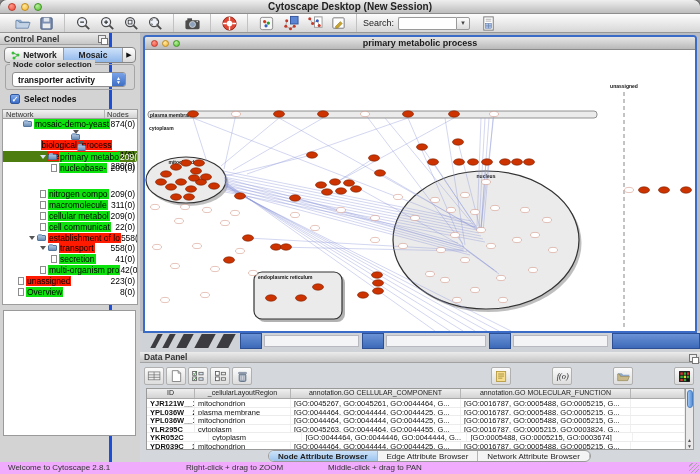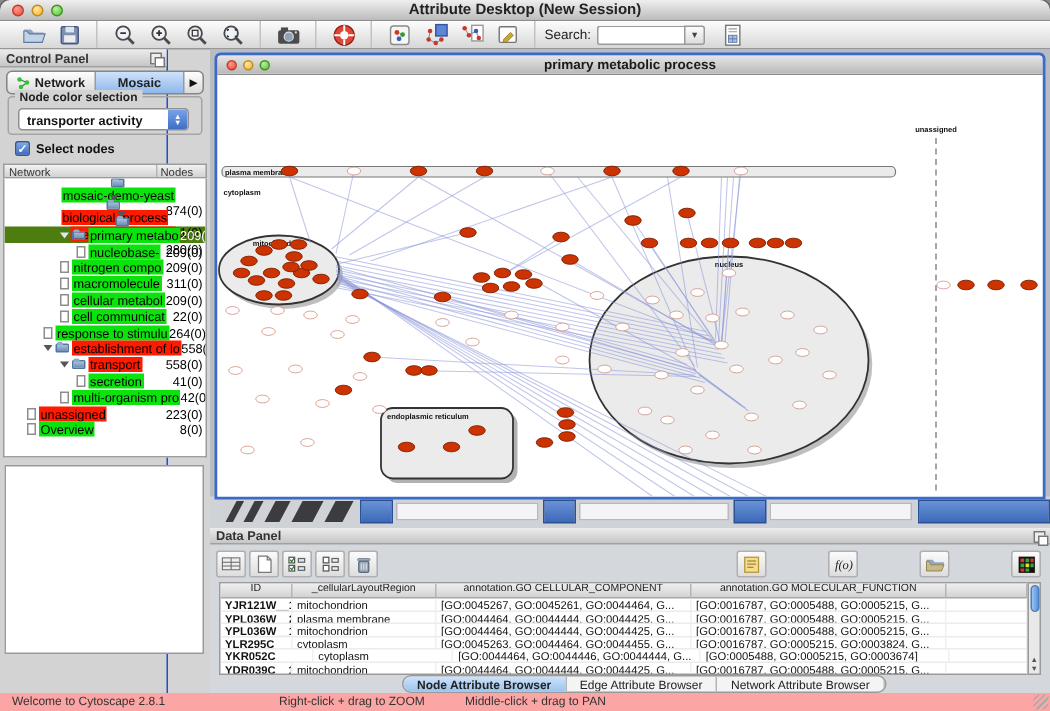--- a/index.html
+++ b/index.html
@@ -24,21 +24,21 @@
   .tb-icon{width:20px;height:17px;margin:0 2px;display:inline-flex;align-items:center;justify-content:center;cursor:pointer;}
   .tb-icon svg{width:17px;height:17px;}
   .search-wrap{display:flex;align-items:center;padding:0 6px;}
   .search-label{font-size:9px;color:#222;margin-right:4px;}
   .search-input{width:58px;height:13px;border:1px solid #9a9a9a;border-right:none;border-radius:2px 0 0 2px;
     font-size:9px;padding:0 2px;background:#fff;outline:none;}
   .search-dd{width:14px;height:13px;border:1px solid #9a9a9a;border-radius:0 2px 2px 0;
     background:linear-gradient(#fcfcfc,#dcdcdc);font-size:7px;color:#444;display:flex;align-items:center;justify-content:center;cursor:pointer;}
 
   
-  .control-panel{position:absolute;left:0;top:33px;width:112px;height:429px;background:#d3d3d3;border-right:1px solid #1d4ed8;}
+  .control-panel{position:absolute;left:0;top:33px;width:112px;height:429px;background:#d3d3d3;border-right:3px solid #1d4ed8;}
   .cp-header{position:absolute;left:0;top:0;width:100%;height:12px;background:linear-gradient(#ececec,#c6c6c6);
     border-bottom:1px solid #a2a2a2;font-size:8.5px;font-weight:bold;color:#333;padding:1px 4px;}
   .float-icon{position:absolute;right:3px;top:2px;width:8px;height:8px;border:1px solid #777;background:#eee;}
   .float-icon:before{content:"";position:absolute;left:2px;top:2px;width:5px;height:5px;border:1px solid #777;background:#fff;}
   .cp-tabs{position:absolute;left:4px;top:14px;width:132px;height:16px;display:flex;
     border:1px solid #868686;border-radius:4px;background:linear-gradient(#ffffff,#dadada);overflow:hidden;}
   .cp-tab{flex:1;display:flex;align-items:center;justify-content:center;font-size:8.5px;font-weight:bold;color:#222;cursor:pointer;border-right:1px solid #9a9a9a;}
   .cp-tab.selected{background:linear-gradient(#cfe2fa,#8fb7ea);}
   .cp-tab .net-glyph{margin-right:3px;}
   .cp-tab-arrow{width:12px;display:flex;align-items:center;justify-content:center;font-size:7px;color:#111;cursor:pointer;}
@@ -101,35 +101,35 @@
   .dpt-row .c{font-size:7.5px;color:#111;padding-left:3px;border-right:1px solid #f0f0f0;overflow:hidden;white-space:nowrap;}
   .dpt-row .c.id{font-weight:bold;}
   .dp-scroll{position:absolute;right:6px;top:36px;width:9px;height:62px;background:#e9e9e9;border:1px solid #9a9a9a;}
   .dp-thumb{position:absolute;left:0.5px;top:1px;width:6px;height:18px;border-radius:4px;background:linear-gradient(90deg,#9cc4f2,#5a93dd);border:1px solid #4a7fc4;}
   .dp-arrows{position:absolute;left:0;bottom:0;width:100%;font-size:5px;color:#555;text-align:center;line-height:6px;}
   .dp-tabs{position:absolute;left:128px;top:98px;height:12px;display:flex;border:1px solid #9a9a9a;border-radius:6px;overflow:hidden;background:#f4f4f4;}
   .dp-tab{padding:0 9px;font-size:8px;color:#222;display:flex;align-items:center;border-right:1px solid #b5b5b5;cursor:pointer;white-space:nowrap;}
   .dp-tab.selected{background:linear-gradient(#cde3fa,#9cc4ee);font-weight:bold;}
 
   
-  .statusbar{position:absolute;left:0;top:462px;width:700px;height:12px;background:#fca5a5;font-size:8px;color:#333;}
+  .statusbar{position:absolute;left:0;top:462px;width:700px;height:12px;background:#f0abfc;font-size:8px;color:#333;}
   .statusbar span{position:absolute;top:1px;}
   .grip{position:absolute;right:1px;top:1px;width:10px;height:10px;
     background:repeating-linear-gradient(135deg,transparent 0 2px,#aaa 2px 3px);}
 </style>
 </head>
 <body>
 
 <div class="app">
 
   <div class="titlebar">
     <span class="light red"></span>
     <span class="light yellow"></span>
     <span class="light green"></span>
-    <div class="win-title">Attribute Desktop (New Session)</div>
+    <div class="win-title">Cytoscape Desktop (New Session)</div>
   </div>
 
   <div class="toolbar">
     <span id="tb-groups" style="display:flex;height:100%;">
         <span class="tb-group">
           <span class="tb-icon">
             <svg viewBox="0 0 18 18">
               <path d="M2 5h5l2 2h7v2H4z" fill="#8fa8c8"></path>
               <path d="M2 6v8h13l2-6H6L4 6z" fill="#c3d3e6" stroke="#5a7aa0" stroke-width="0.8"></path>
             </svg>
@@ -286,21 +286,21 @@
     </div>
     <div class="checkbox-row">
       <span class="checkbox">✓</span>
       <span class="checkbox-label">Select nodes</span>
     </div>
     <div class="tree-header">
       <span class="th1">Network</span>
       <span class="th2">Nodes</span>
     </div>
     <div class="tree" id="tree">
-        <div class="tree-row" style="padding-left: 20px; flex-direction: column;">
+        <div class="tree-row" style="padding-left: 20px;">
           <span style="width: 0px;"></span>
           <span class="tr-folder"></span>
           <span class="tr-label green">mosaic-demo-yeast</span>
           <span class="tr-count">874(0)</span>
         </div>
         <div class="tree-row" style="padding-left: 15px; flex-direction: column;">
           <span class="tr-arrow"></span>
           <span class="tr-folder"></span>
           <span class="tr-label red">biological_process</span>
           <span class="tr-count">651(0)</span>
@@ -315,44 +315,39 @@
           <span class="tr-arrow"></span>
           <span class="tr-folder"></span>
           <span class="tr-label green">primary metabo</span>
           <span class="tr-count">209(...</span>
         </div>
         <div class="tree-row" style="padding-left: 48px;">
           <span class="tr-file"></span>
           <span class="tr-label green">nucleobase-</span>
           <span class="tr-count">209(0)</span>
         </div>
-        <div class="tree-row" style="padding-left: 37px;">
+        <div class="tree-row" style="padding-left: 37px; margin-top: 16px;">
           <span class="tr-file"></span>
           <span class="tr-label green">nitrogen compo</span>
           <span class="tr-count">209(0)</span>
         </div>
         <div class="tree-row" style="padding-left: 37px; text-align: right;">
           <span class="tr-file"></span>
           <span class="tr-label green">macromolecule</span>
           <span class="tr-count">311(0)</span>
         </div>
         <div class="tree-row" style="padding-left: 37px;">
           <span class="tr-file"></span>
           <span class="tr-label green">cellular metabol</span>
           <span class="tr-count">209(0)</span>
         </div>
         <div class="tree-row" style="padding-left: 37px;">
           <span class="tr-file"></span>
           <span class="tr-label green">cell communicat</span>
           <span class="tr-count">22(0)</span>
-        </div>
-        <div class="tree-row" style="padding-left: 26px;">
-          <span class="tr-file"></span>
-          <span class="tr-label green">response to stimulu</span>
-          <span class="tr-count">264(0)</span>
         </div>
         <div class="tree-row" style="padding-left: 26px;">
           <span class="tr-arrow"></span>
           <span class="tr-folder"></span>
           <span class="tr-label red">establishment of lo</span>
           <span class="tr-count">558(0)</span>
         </div>
         <div class="tree-row" style="padding-left: 37px;">
           <span class="tr-arrow"></span>
           <span class="tr-folder"></span>
@@ -724,16 +719,16 @@
     <div class="dp-tabs" id="dp-tabs">
         <span class="dp-tab selected">Node Attribute Browser</span>
         <span class="dp-tab">Edge Attribute Browser</span>
         <span class="dp-tab">Network Attribute Browser</span>
       </div>
   </div>
 
   <div class="statusbar">
     <span style="left:8px;">Welcome to Cytoscape 2.8.1</span>
     <span style="left:186px;">Right-click + drag to ZOOM</span>
-    <span style="left:310px;">Middle-click + drag to PAN</span>
+    <span style="left:328px;">Middle-click + drag to PAN</span>
     <span class="grip"></span>
   </div>
 </div>
 
 </body></html>

